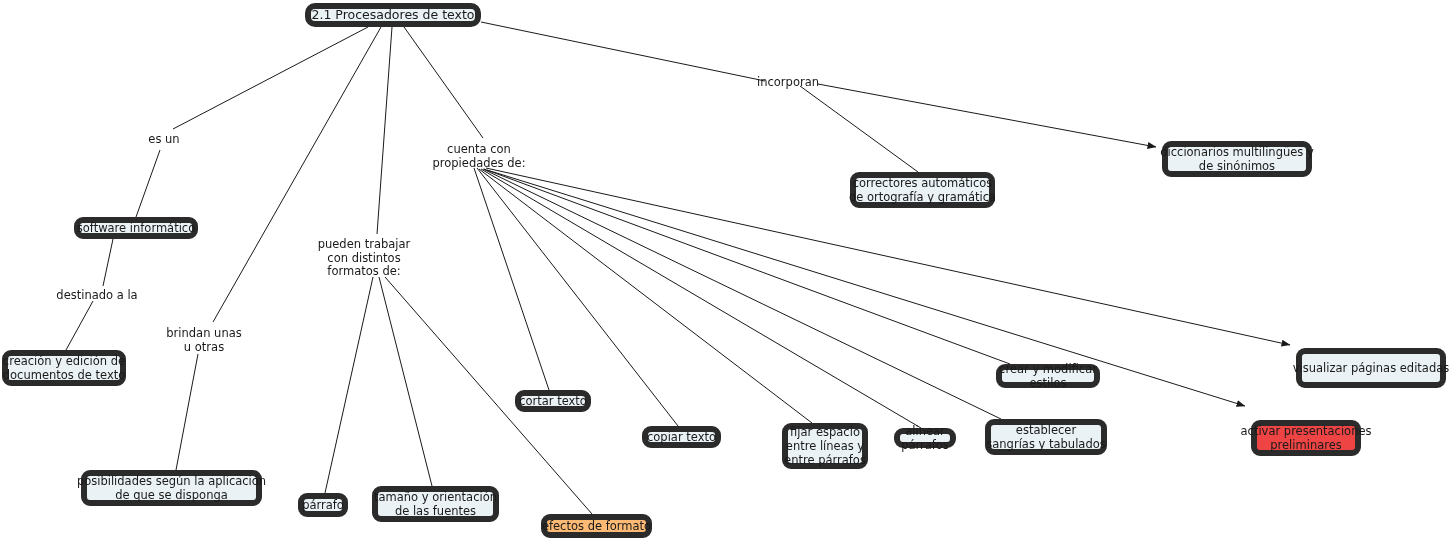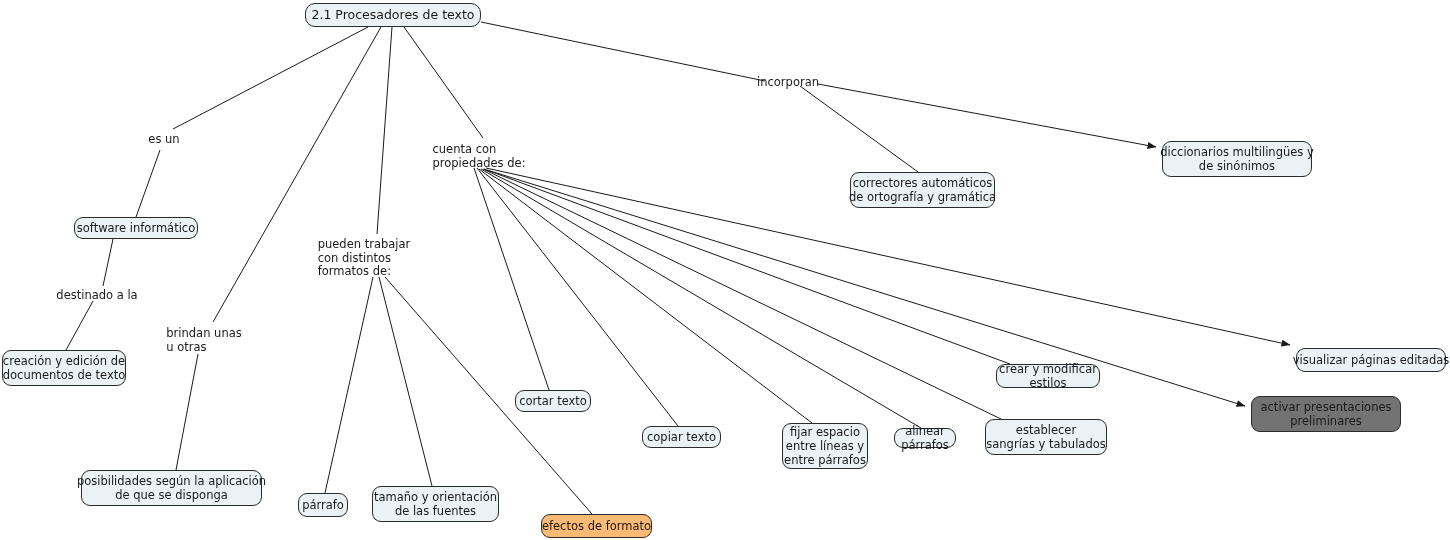--- a/index.html
+++ b/index.html
@@ -24,42 +24,42 @@
     position: absolute;
     left: 0;
     top: 0;
     width: 1450px;
     height: 540px;
   }
   .node {
     position: absolute;
     box-sizing: border-box;
     background: #eaf2f5;
-    border: 1px solid #f97316;
+    border: 6px solid #f97316;
     border-radius: 9px;
     display: flex;
     align-items: center;
     justify-content: center;
     text-align: center;
     color: #1a1a1a;
     font-size: 11.5px;
     line-height: 14px;
     white-space: pre;
     padding: 0 7px;
   }
   .node.root {
     border-radius: 10px;
     font-size: 12.5px;
   }
   .edge-label {
     position: absolute;
     color: #1a1a1a;
     font-size: 11.5px;
     line-height: 13.5px;
-    text-align: left;
+    text-align: center;
     white-space: pre;
     background: transparent;
     transform: translateX(-50%);
   }
 </style>
 </head>
 <body>
 
 <div id="map-root">
   <svg id="edge-layer" viewBox="0 0 1450 540" width="1450" height="540" xmlns="http://www.w3.org/2000/svg">
@@ -124,17 +124,17 @@
       <div class="node" style="left: 894px; top: 428px; width: 62px; height: 20px; background: rgb(234, 242, 245); border-color: rgb(43, 43, 43);">alinear
 párrafos</div>
       <div class="node" style="left: 985px; top: 419px; width: 122px; height: 36px; background: rgb(234, 242, 245); border-color: rgb(43, 43, 43);">establecer
 sangrías y tabulados</div>
       <div class="node" style="left: 996px; top: 364px; width: 104px; height: 24px; background: rgb(234, 242, 245); border-color: rgb(43, 43, 43);">crear y modificar
 estilos</div>
       <div class="node" style="left: 850px; top: 172px; width: 145px; height: 36px; background: rgb(234, 242, 245); border-color: rgb(43, 43, 43);">correctores automáticos
 de ortografía y gramática</div>
       <div class="node" style="left: 1162px; top: 141px; width: 150px; height: 36px; background: rgb(234, 242, 245); border-color: rgb(43, 43, 43);">diccionarios multilingües y
 de sinónimos</div>
-      <div class="node" style="left: 1296px; top: 348px; width: 150px; height: 24px; background: rgb(234, 242, 245); border-color: rgb(43, 43, 43);">visualizar páginas editadas</div>
-      <div class="node" style="left: 1251px; top: 396px; width: 150px; height: 36px; background: #737373; border-color: rgb(43, 43, 43);">activar presentaciones
+      <div class="node" style="left: 1296px; top: 348px; width: 150px; height: 40px; background: rgb(234, 242, 245); border-color: rgb(43, 43, 43);">visualizar páginas editadas</div>
+      <div class="node" style="left: 1251px; top: 420px; width: 110px; height: 36px; background: #ef4444; border-color: rgb(43, 43, 43);">activar presentaciones
 preliminares</div>
     </div>
 </div>
 
 </body></html>

